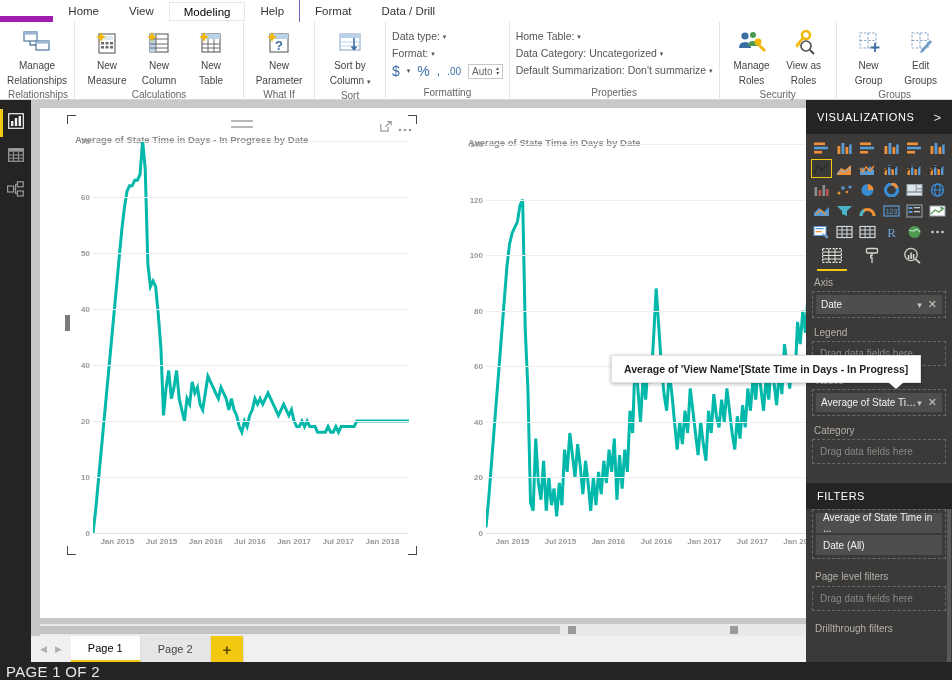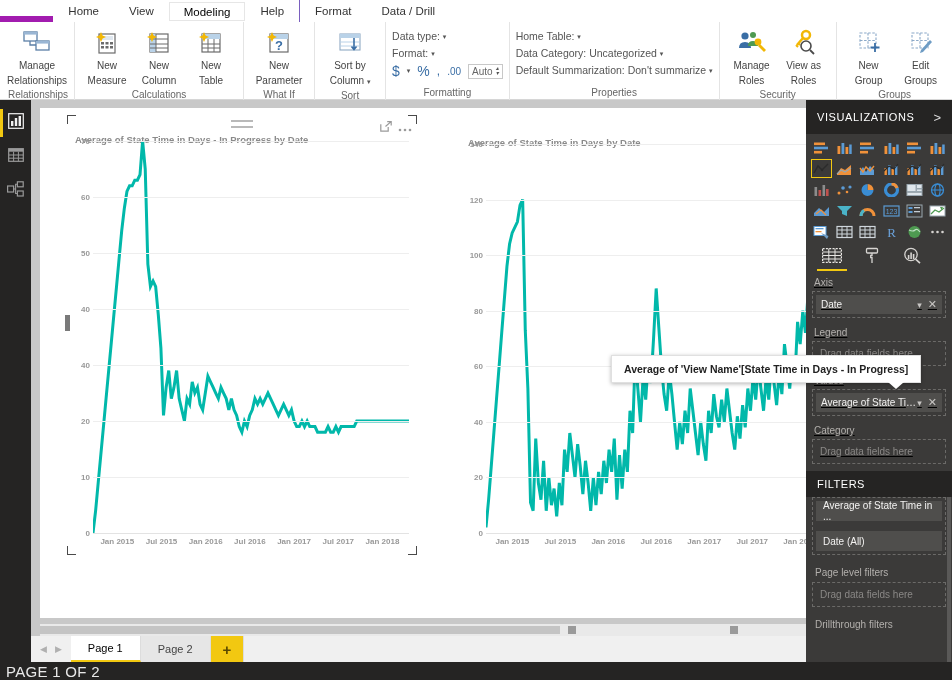--- a/index.html
+++ b/index.html
@@ -119,36 +119,36 @@
               grid-template-columns: repeat(6, 1fr); gap: 2px; }
   .viz-cell { height: 19px; display: flex; align-items: center; justify-content: center;
               border: 1.5px solid transparent; cursor: pointer; }
   .viz-cell.sel { border-color: #f2c811; }
   .viz-tabs { display: flex; align-items: center; gap: 0; background: #3b3a39;
               height: 27px; padding-left: 6px; }
   .viz-tab { width: 40px; height: 27px; display: flex; align-items: center;
              justify-content: center; position: relative; cursor: pointer; }
   .viz-tab.active::after { content:''; position: absolute; bottom: 0; left: 5px; right: 5px;
                            height: 2px; background: #f2c811; }
-  .wells { background: #3b3a39; padding: 0 0 4px 0; text-decoration: underline; }
+  .wells { background: #3b3a39; padding: 0 0 16px 0; }
   .well-label { font-size: 10px; color: #b3b0ad; padding: 6px 8px 3px 8px; }
   .well-box { margin: 0 6px 3px 6px; border: 1px dashed #6b6a68; padding: 3px; }
   .chip { background: #4f4e4c; height: 19px; display: flex; align-items: center;
           padding: 0 5px; font-size: 10px; color: #f3f2f1; justify-content: space-between; }
   .chip .nm { overflow: hidden; text-overflow: ellipsis; white-space: nowrap; }
   .chip .acts { display: flex; gap: 6px; align-items: center; flex-shrink: 0; }
   .chip .acts span { color: #c8c6c4; font-size: 9px; }
   .drop-hint { font-size: 10px; color: #8a8886; padding: 3px 4px; }
   .filters-hdr { height: 26px; background: #252423; display: flex; align-items: center;
                  padding: 0 11px; font-size: 11px; color: #fff; letter-spacing: .5px; }
   .filters-body { background: #3b3a39; flex: 1; position: relative; overflow: hidden; }
   .f-label { font-size: 10px; color: #b3b0ad; padding: 8px 8px 4px 9px; }
   .f-box { margin: 0 6px 4px 6px; border: 1px dashed #6b6a68; padding: 3px; }
   .f-chip { background: #4f4e4c; height: 20px; display: flex; align-items: center;
-            padding: 0 7px; font-size: 10px; color: #f3f2f1; margin-bottom: 10px; }
+            padding: 0 7px; font-size: 10px; color: #f3f2f1; margin-bottom: 2px; }
   .f-chip:last-child { margin-bottom: 0; }
   .pane-scroll { position: absolute; right: 1px; top: 0; width: 4px; background: #5a5958; }
 
   
   .pagebar { position: absolute; left: 0; right: 146px; bottom: 18px; height: 26px;
              background: #f0f0f0; display: flex; align-items: stretch; }
   .pb-left { width: 31px; background: #252423; }
   .pb-navs { display: flex; align-items: center; gap: 8px; padding: 0 9px; }
   .pb-nav { font-size: 9px; color: #b0b0b0; }
   .ptab { padding: 0 17px; display: flex; align-items: center; font-size: 11px;

